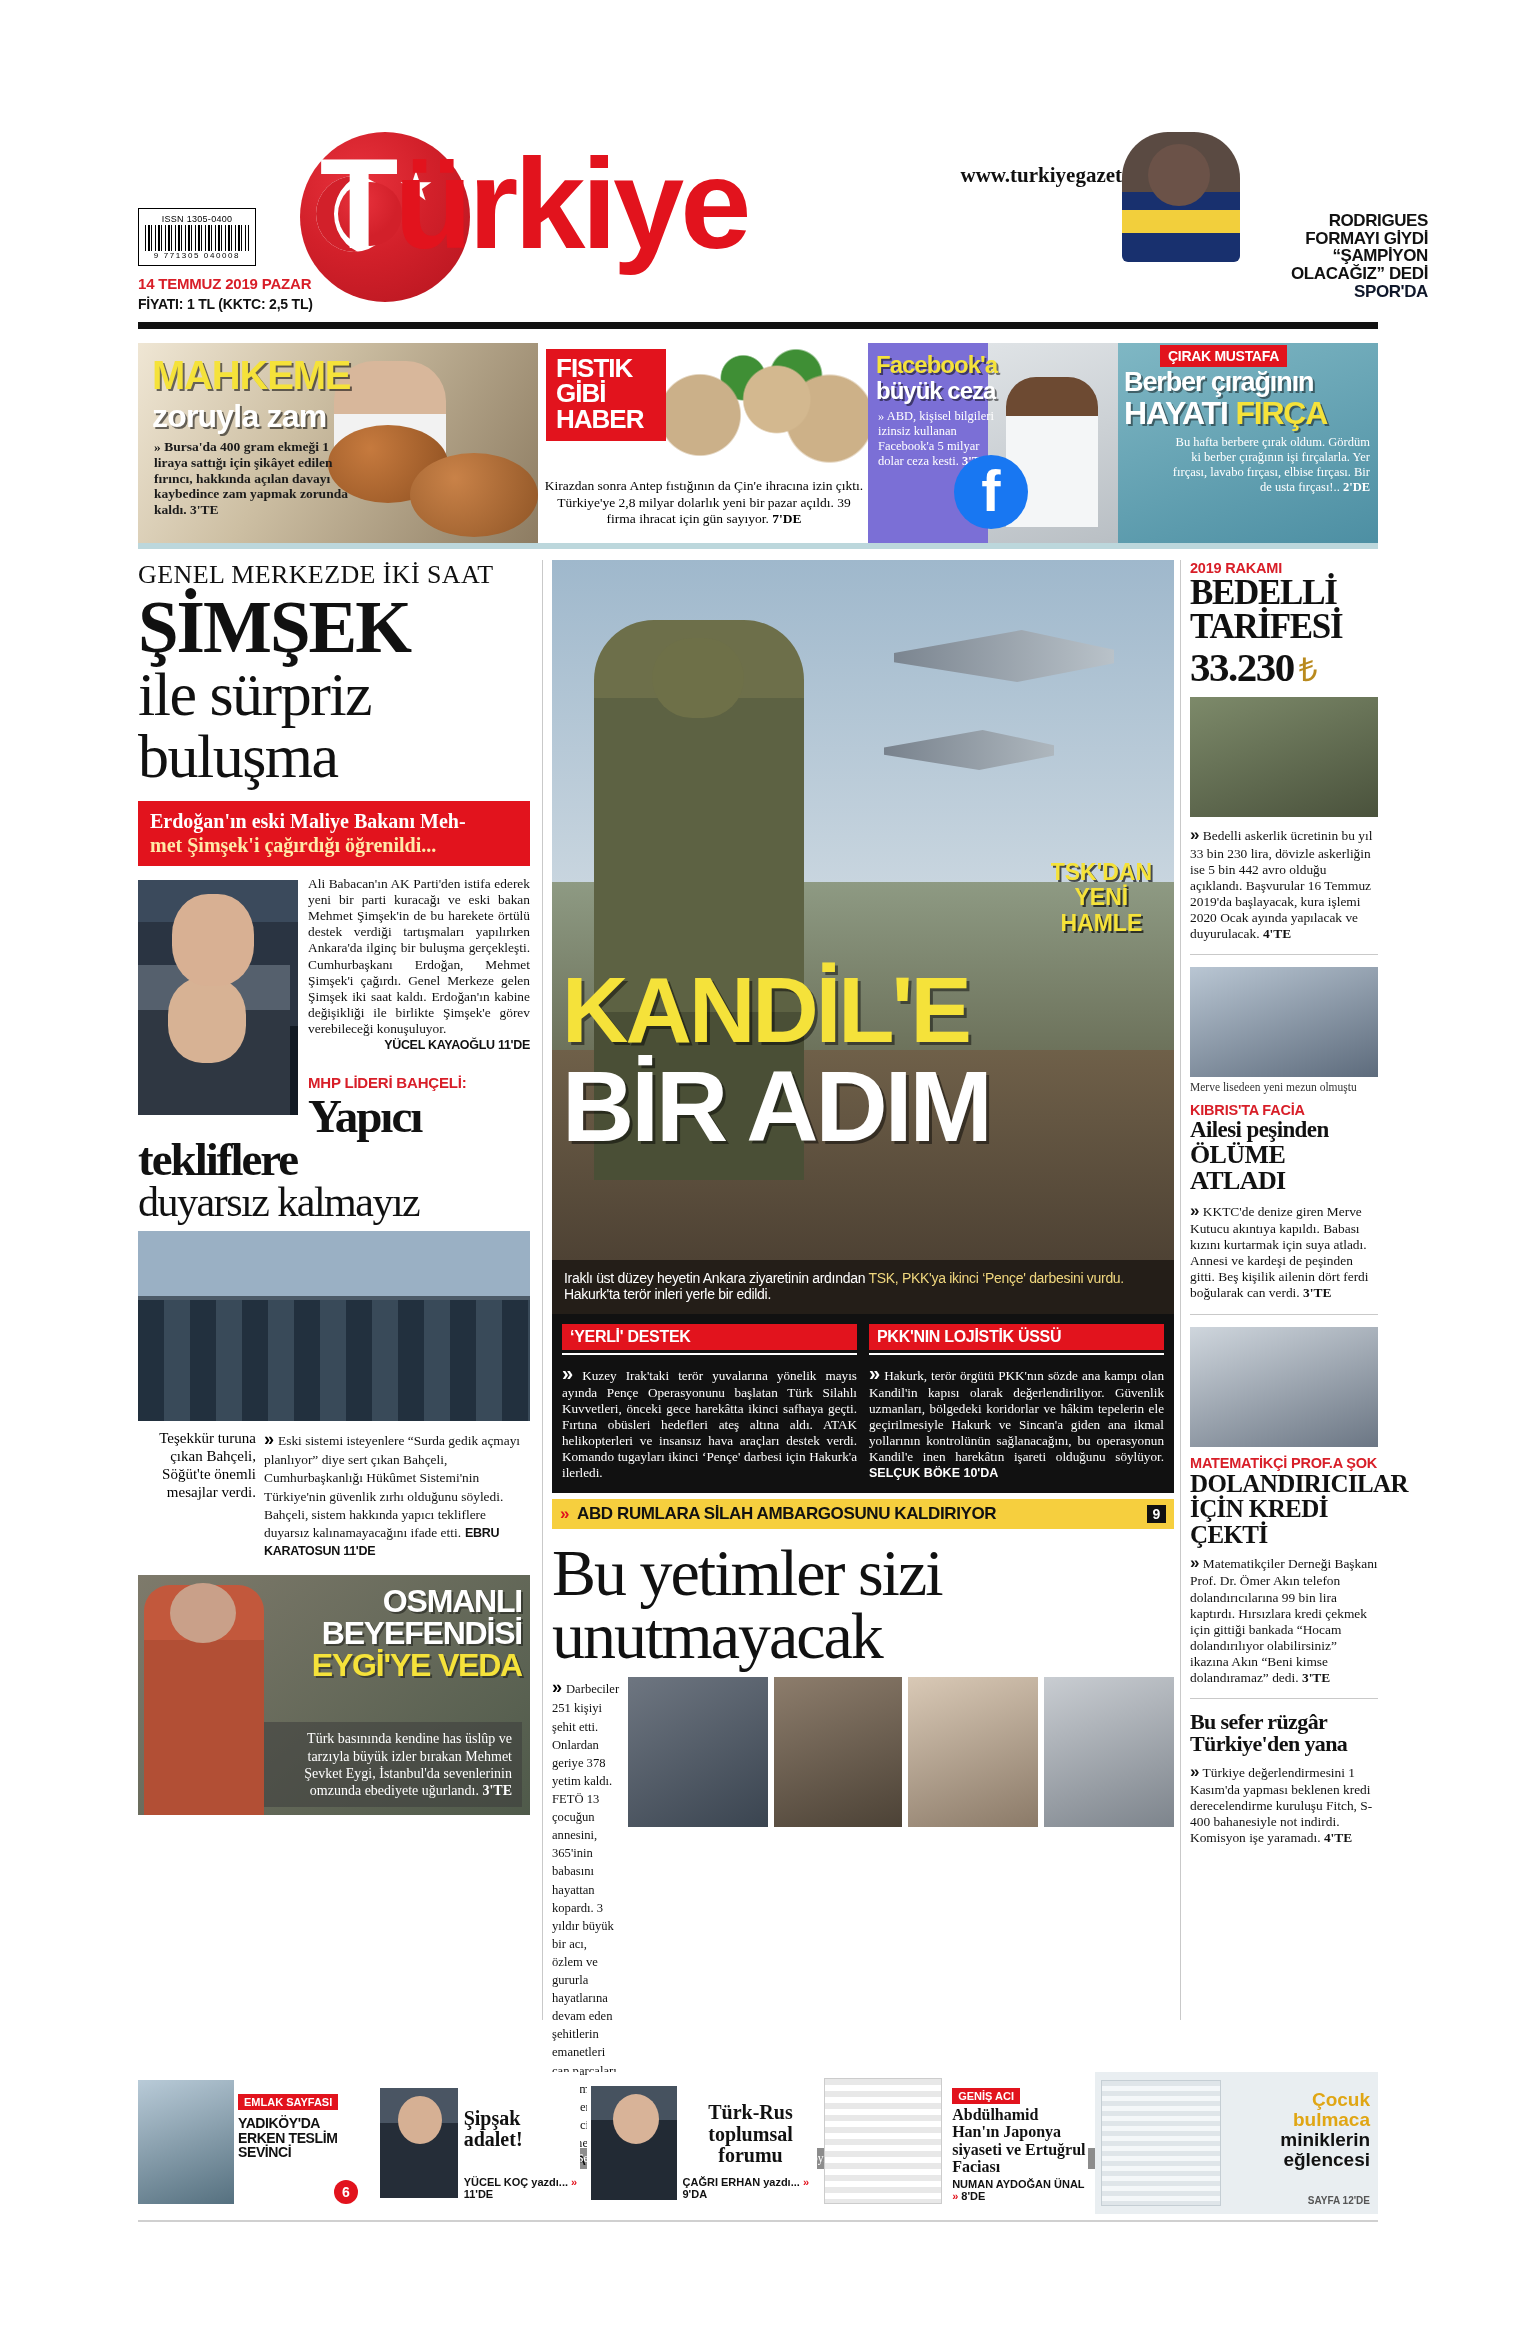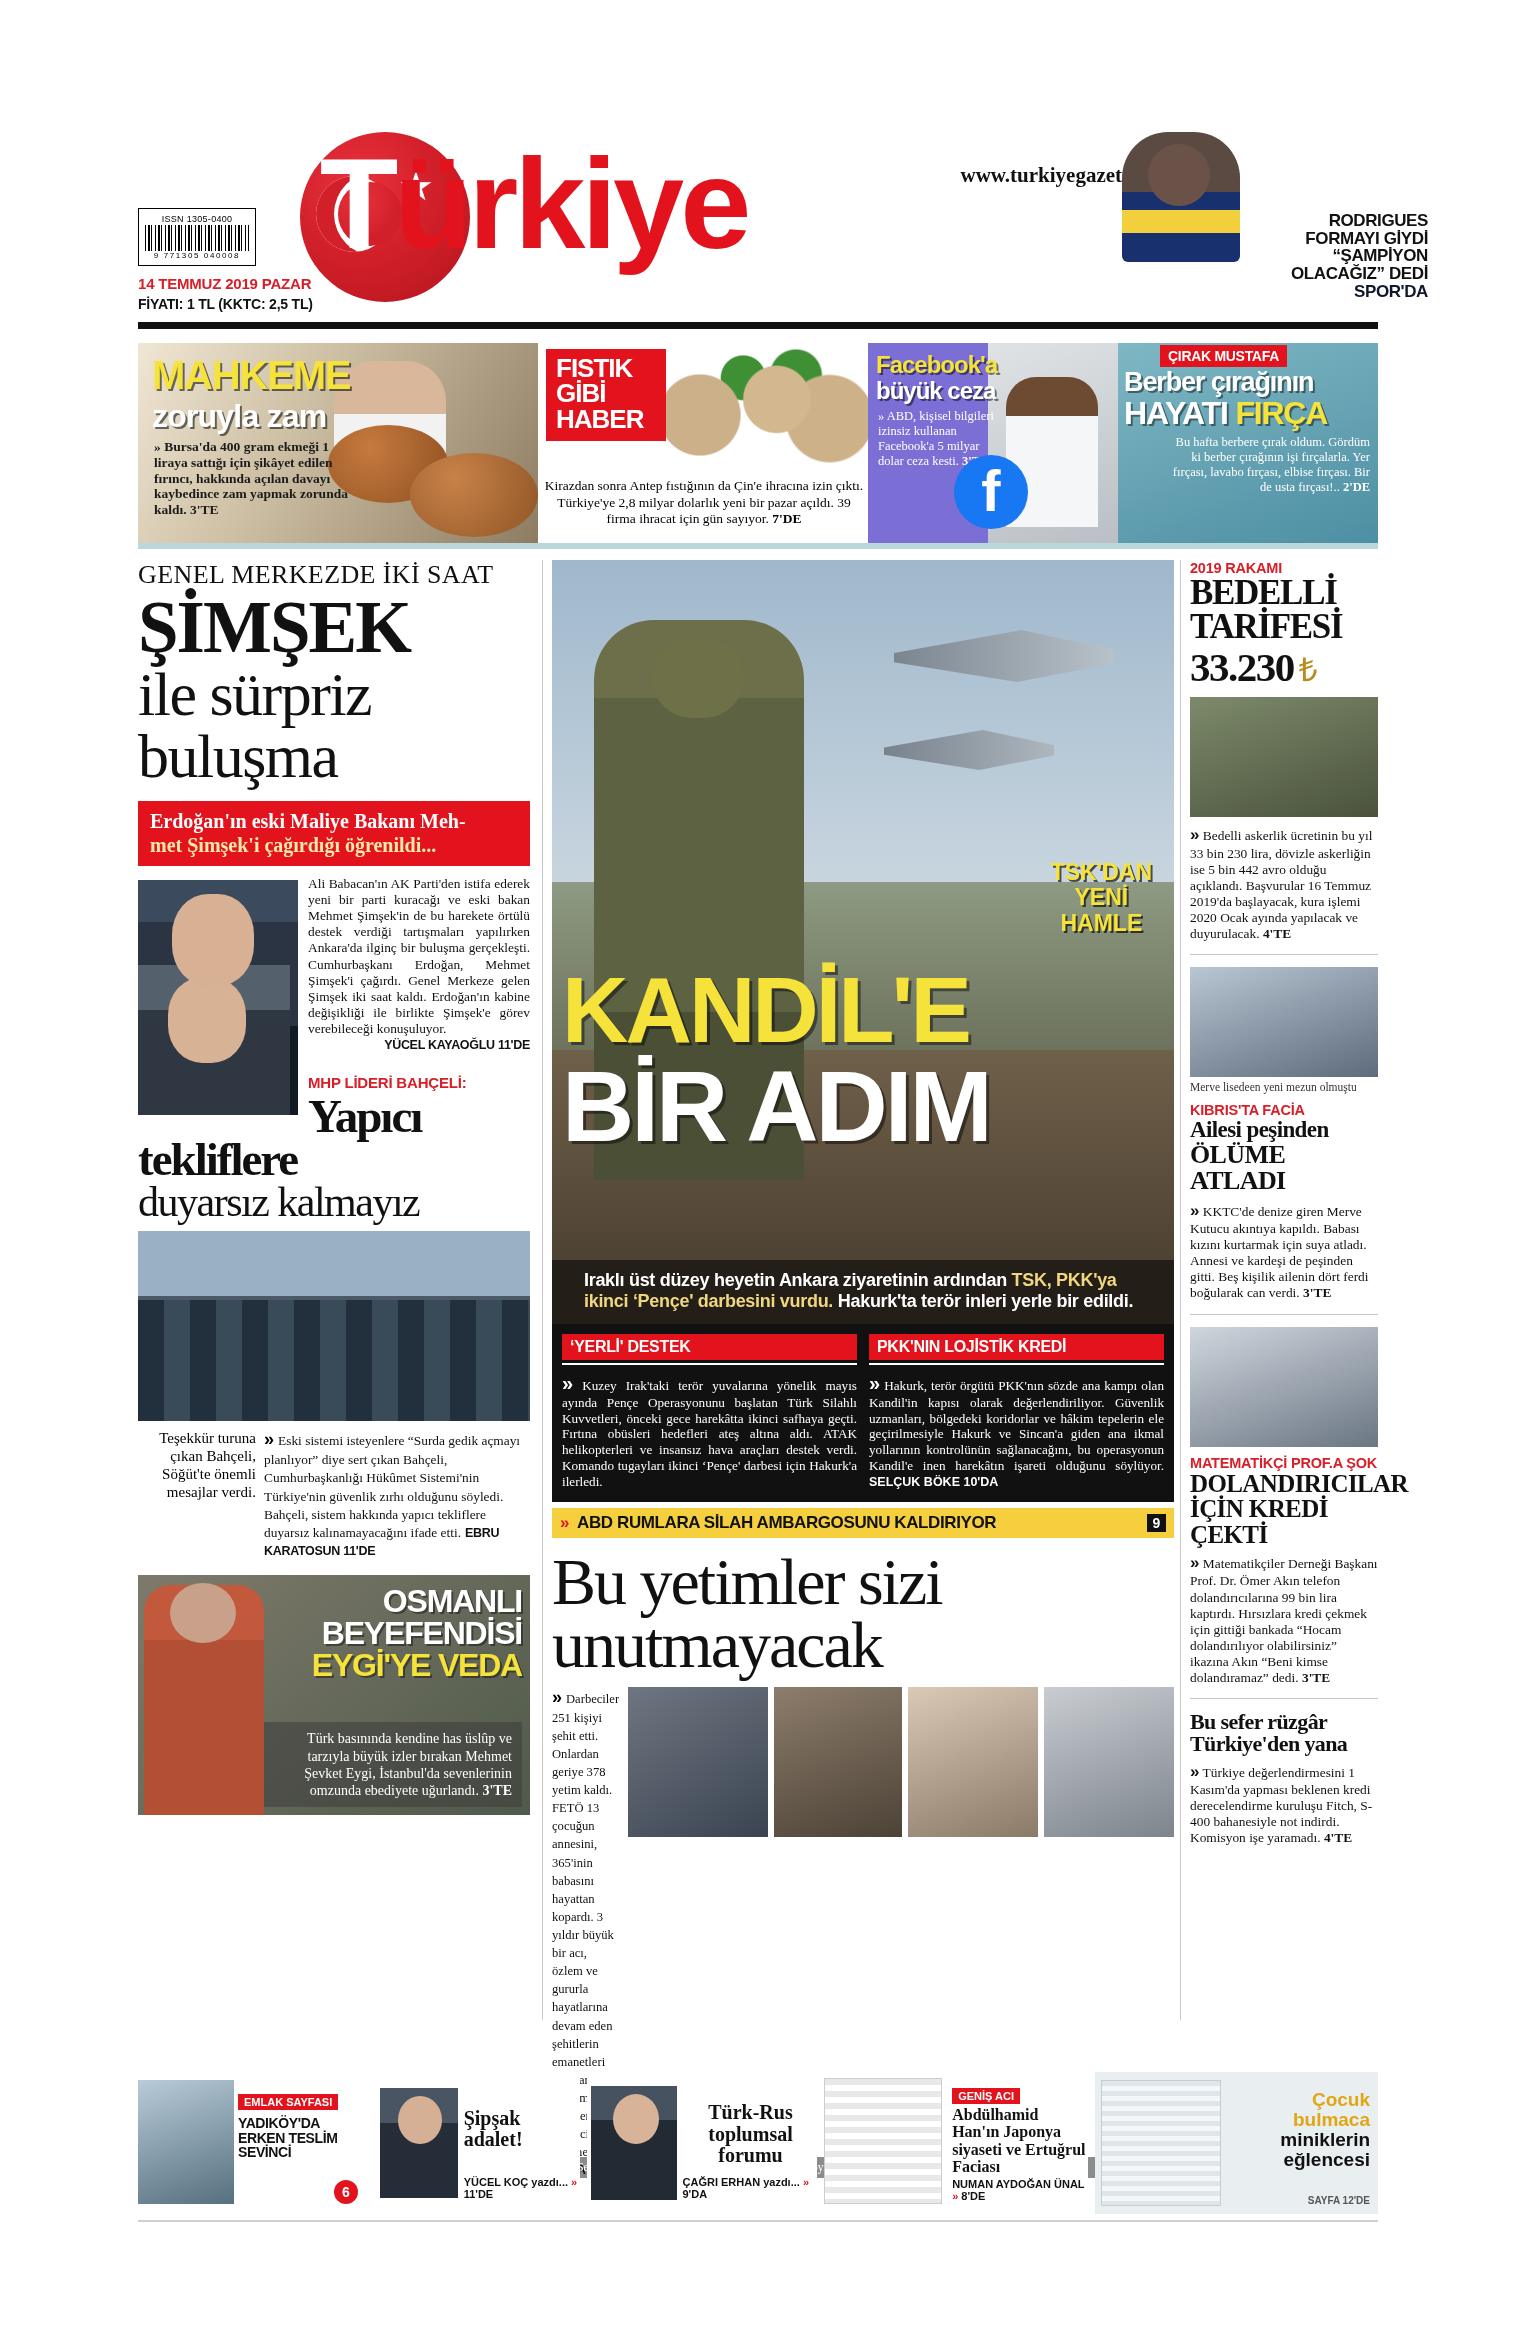--- a/index.html
+++ b/index.html
@@ -202,22 +202,22 @@
     background:linear-gradient(90deg,#7b8590,#b9c2c9); clip-path: polygon(0 44%,58% 0,100% 38%,100% 64%,56% 100%,0 62%); }
   .hero .jet2 { position:absolute; right:120px; top:170px; width:170px; height:40px;
     background:linear-gradient(90deg,#78828d,#aeb7be); clip-path: polygon(0 44%,58% 0,100% 38%,100% 64%,56% 100%,0 62%); }
   .hero .badge { position:absolute; right:22px; top:300px; text-align:center;
     font-family:"Liberation Sans", sans-serif; font-weight:bold; font-size:23px; color:#f5e23a; line-height:1.1;
     text-shadow:2px 2px 0 rgba(0,0,0,.65); }
   .kandil1 { position:absolute; left:10px; top:408px; font-family:"Liberation Sans", sans-serif; font-weight:bold;
     font-size:92px; letter-spacing:-3px; color:#f5e23a; line-height:.92; text-shadow:3px 3px 0 rgba(0,0,0,.45); }
   .kandil2 { position:absolute; left:10px; top:500px; font-family:"Liberation Sans", sans-serif; font-weight:bold;
     font-size:100px; letter-spacing:-3px; color:#fff; line-height:.92; text-shadow:3px 3px 0 rgba(0,0,0,.45); }
-  .hero-dek { width:622px; background:#241e18; color:#fff; padding:10px 14px 12px 32px;
-    font-family:"Liberation Sans", sans-serif; font-weight:bold; font-size:18px; line-height:1.16; letter-spacing:-.3px; }
+  .hero-dek { width:622px; background:#241e18; color:#fff; padding:10px 14px 12px 12px;
+    font-family:"Liberation Sans", sans-serif; font-weight:normal; font-size:14px; line-height:1.16; letter-spacing:-.3px; }
   .hero-dek .gold { color:#f0d77e; }
 
   .twobox { width:622px; background:#111; padding:10px 10px 12px 10px; display:flex; gap:12px; }
   .tbox { flex:1; }
   .tbox .hd { background:#e2131d; color:#fff; font-family:"Liberation Sans", sans-serif; font-weight:bold;
     font-size:16px; padding:4px 8px; letter-spacing:-.3px; }
   .tbox .hdrule { height:2px; background:#fff; margin:3px 0 6px 0; }
   .tbox .tx { color:#fff; font-family:"Liberation Serif", serif; font-size:13.2px; line-height:1.2;
     text-align: justify; }
   .tbox .tx b { font-family:"Liberation Sans", sans-serif; font-size:12.5px; }
@@ -482,21 +482,21 @@
     <div class="twobox">
       <div class="tbox">
         <div class="hd">‘YERLİ' DESTEK</div>
         <div class="hdrule"></div>
         <div class="tx">
           <span style="font-family:'Liberation Sans',sans-serif; font-weight:bold; font-size:20px;">»</span>
           <span>Kuzey Irak'taki terör yuvalarına yönelik mayıs ayında Pençe Operasyonunu başlatan Türk Silahlı Kuvvetleri, önceki gece harekâtta ikinci safhaya geçti. Fırtına obüsleri hedefleri ateş altına aldı. ATAK helikopterleri ve insansız hava araçları destek verdi. Komando tugayları ikinci ‘Pençe' darbesi için Hakurk'a ilerledi.</span>
         </div>
       </div>
       <div class="tbox">
-        <div class="hd">PKK'NIN LOJİSTİK KREDİ</div>
+        <div class="hd">PKK'NIN LOJİSTİK ÜSSÜ</div>
         <div class="hdrule"></div>
         <div class="tx">
           <span style="font-family:'Liberation Sans',sans-serif; font-weight:bold; font-size:20px;">»</span>
           <span>Hakurk, terör örgütü PKK'nın sözde ana kampı olan Kandil'in kapısı olarak değerlendiriliyor. Güvenlik uzmanları, bölgedeki koridorlar ve hâkim tepelerin ele geçirilmesiyle Hakurk ve Sincan'a giden ana ikmal yollarının kontrolünün sağlanacağını, bu operasyonun Kandil'e inen harekâtın işareti olduğunu söylüyor.</span>
           <b>SELÇUK BÖKE 10'DA</b>
         </div>
       </div>
     </div>
 
     <div class="yellowbar" style="margin-top:6px;">

